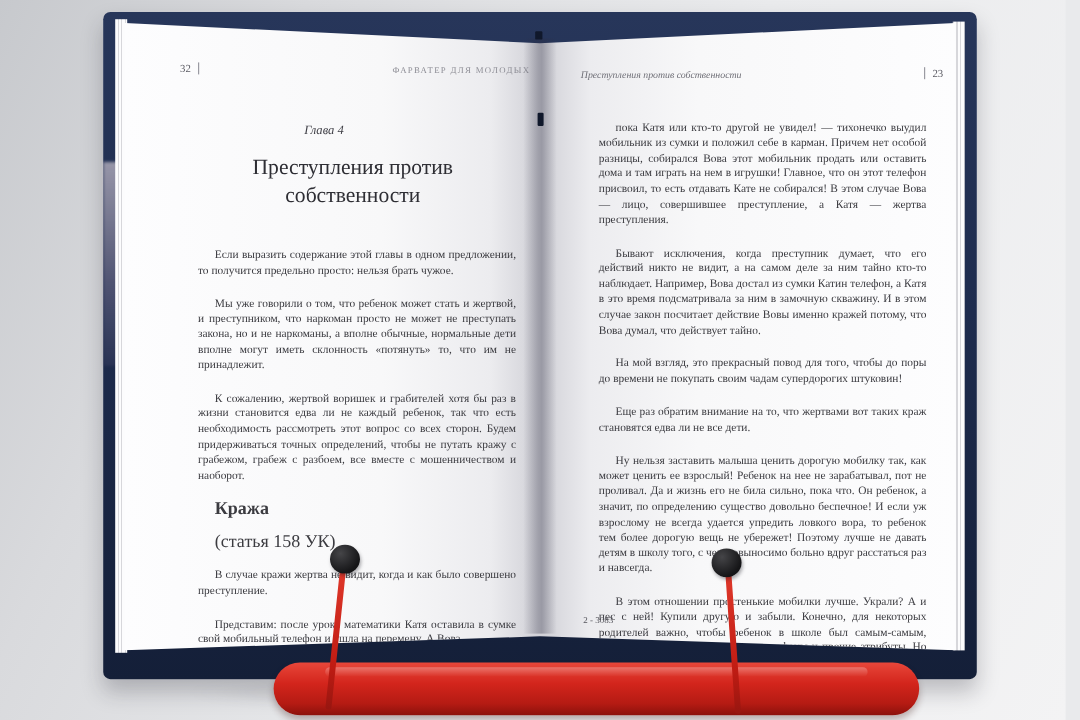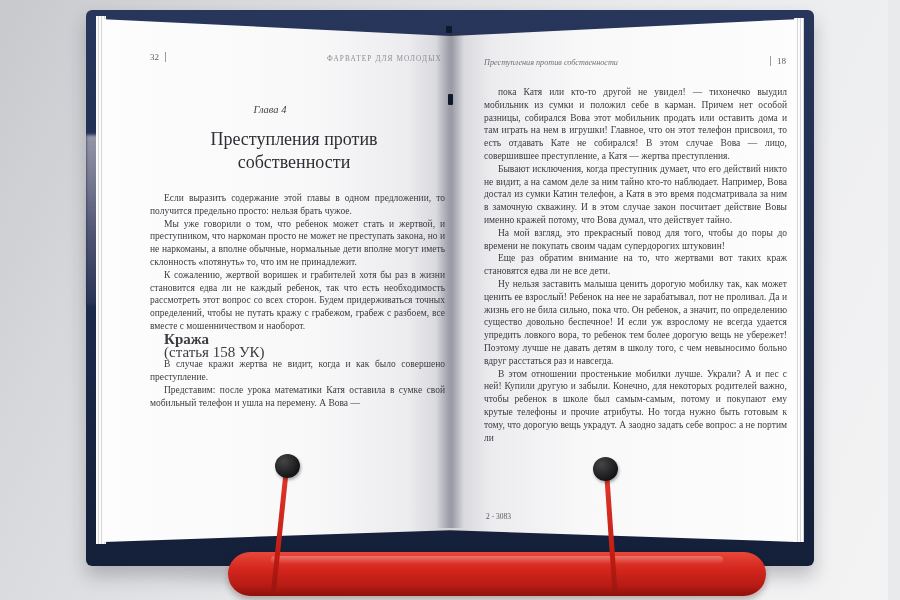--- a/index.html
+++ b/index.html
@@ -47,21 +47,21 @@
   .page.right .pagenum{border-left:1px solid #9a9aa2;padding-left:6px;}
   .runhead-caps{font-size:7.3px;letter-spacing:1.1px;color:#8d8d95;padding-top:2px;}
   .runhead-italic{font-size:8.2px;font-style:italic;color:#6f6f77;padding-top:2px;}
   .chapter-label{position:absolute;top:88px;left:0;right:14px;text-align:center;
     font-style:italic;font-size:10.5px;color:#3f3f46;}
   .chapter-title{position:absolute;top:112px;left:48px;right:14px;text-align:center;
     font-size:18px;line-height:22.5px;color:#2e2e34;}
   .body-text{position:absolute;font-size:9.5px;line-height:12.8px;text-align:justify;color:#3b3b40;}
   .page.left .body-text{top:176px;left:46px;right:5px;}
   .page.right .body-text{top:70px;left:34px;right:9px;}
-  .body-text p{margin:0;text-indent:14px;}
+  .body-text p{margin:15px;text-indent:14px;}
   .sec-head{margin:24px 0 0 0;font-weight:bold;font-size:15px;text-indent:0;}
   .sec-sub{margin:3px 0 9px 0;font-size:15px;text-indent:0;}
   .print-sig{position:absolute;left:36px;top:496px;font-size:7.5px;color:#55555c;}
   
   .stand-base{position:absolute;left:228px;top:552px;width:538px;height:44px;border-radius:26px;
     background:linear-gradient(180deg,#e8473a 0%,#d3251c 40%,#b51b13 78%,#8c110c 100%);
     box-shadow:0 4px 6px rgba(60,20,15,.30);}
   .stand-base::after{content:"";position:absolute;left:8%;top:4px;width:84%;height:8px;border-radius:8px;
     background:linear-gradient(180deg,rgba(255,255,255,.28),rgba(255,255,255,0));}
   .wire{position:absolute;width:5px;background:linear-gradient(180deg,#e23a2c,#c01c13 70%,#971610);
@@ -98,21 +98,21 @@
         <span><p>Если выразить содержание этой главы в одном предложении, то получится предельно просто: нельзя брать чужое.</p><p>Мы уже говорили о том, что ребенок может стать и жертвой, и преступником, что наркоман просто не может не преступать закона, но и не наркоманы, а вполне обычные, нормальные дети вполне могут иметь склонность «потянуть» то, что им не принадлежит.</p><p>К сожалению, жертвой воришек и грабителей хотя бы раз в жизни становится едва ли не каждый ребенок, так что есть необходимость рассмотреть этот вопрос со всех сторон. Будем придерживаться точных определений, чтобы не путать кражу с грабежом, грабеж с разбоем, все вместе с мошенничеством и наоборот.</p></span>
         <p class="sec-head">Кража</p>
         <p class="sec-sub">(статья 158 УК)</p>
         <span><p>В случае кражи жертва не видит, когда и как было совершено преступление.</p><p>Представим: после урока математики Катя оставила в сумке свой мобильный телефон и ушла на перемену. А Вова —</p></span>
       </div>
     </div>
 
     <div class="page right">
       <div class="pg-head">
         <span class="runhead-italic">Преступления против собственности</span>
-        <span class="pagenum">18</span>
+        <span class="pagenum">23</span>
       </div>
       <div class="body-text">
           <p>пока Катя или кто-то другой не увидел! — тихонечко выудил мобильник из сумки и положил себе в карман. Причем нет особой разницы, собирался Вова этот мобильник продать или оставить дома и там играть на нем в игрушки! Главное, что он этот телефон присвоил, то есть отдавать Кате не собирался! В этом случае Вова — лицо, совершившее преступление, а Катя — жертва преступления.</p>
           <p>Бывают исключения, когда преступник думает, что его действий никто не видит, а на самом деле за ним тайно кто-то наблюдает. Например, Вова достал из сумки Катин телефон, а Катя в это время подсматривала за ним в замочную скважину. И в этом случае закон посчитает действие Вовы именно кражей потому, что Вова думал, что действует тайно.</p>
           <p>На мой взгляд, это прекрасный повод для того, чтобы до поры до времени не покупать своим чадам супердорогих штуковин!</p>
           <p>Еще раз обратим внимание на то, что жертвами вот таких краж становятся едва ли не все дети.</p>
           <p>Ну нельзя заставить малыша ценить дорогую мобилку так, как может ценить ее взрослый! Ребенок на нее не зарабатывал, пот не проливал. Да и жизнь его не била сильно, пока что. Он ребенок, а значит, по определению существо довольно беспечное! И если уж взрослому не всегда удается упредить ловкого вора, то ребенок тем более дорогую вещь не убережет! Поэтому лучше не давать детям в школу того, с чем невыносимо больно вдруг расстаться раз и навсегда.</p>
           <p>В этом отношении простенькие мобилки лучше. Украли? А и пес с ней! Купили другую и забыли. Конечно, для некоторых родителей важно, чтобы ребенок в школе был самым-самым, потому и покупают ему крутые телефоны и прочие атрибуты. Но тогда нужно быть готовым к тому, что дорогую вещь украдут. А заодно задать себе вопрос: а не портим ли</p>
         </div>
       <div class="print-sig">2 - 3083</div>

